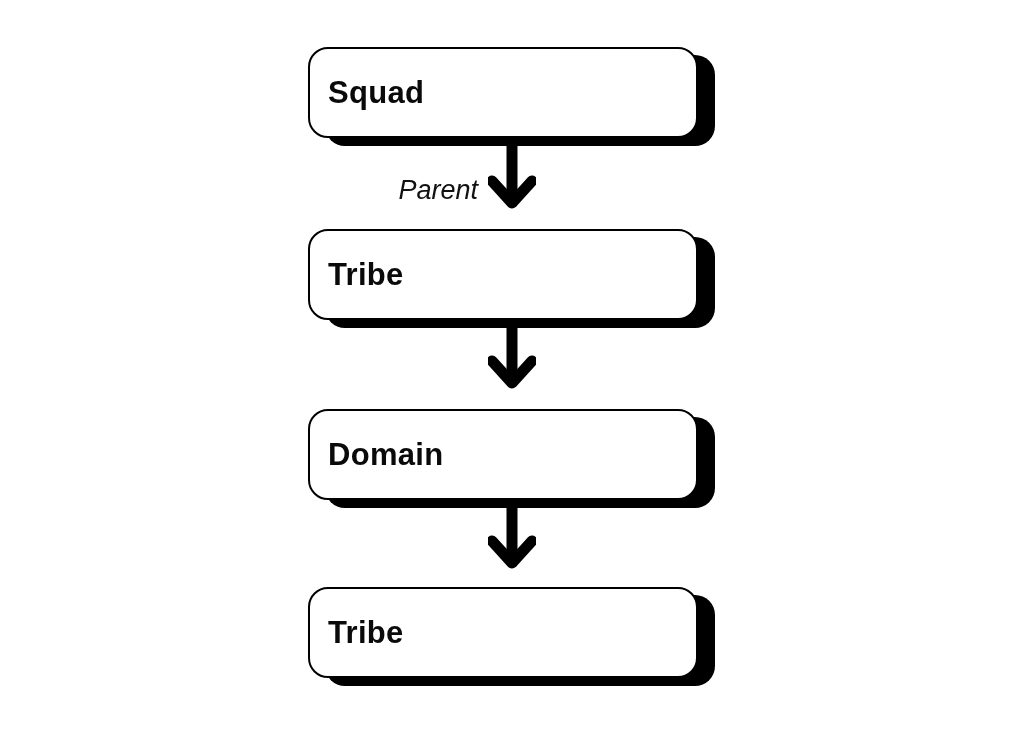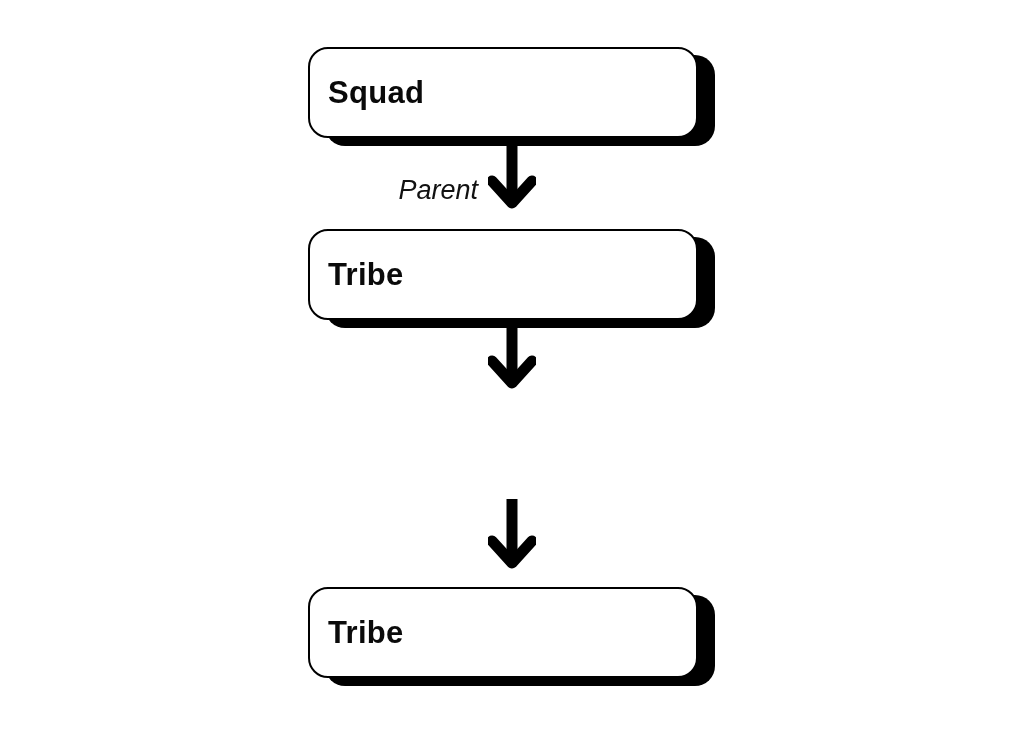--- a/index.html
+++ b/index.html
@@ -89,20 +89,23 @@
     <span class="node-label">Tribe</span>
   </div>
 
   <div class="edge-arrow arrow-2">
     <svg width="48" height="76" viewBox="0 0 48 76" xmlns="http://www.w3.org/2000/svg">
       <line x1="24" y1="0" x2="24" y2="57" stroke="#000000" stroke-width="11"></line>
       <polyline points="4,42 24,64 44,42" fill="none" stroke="#000000" stroke-width="11" stroke-linecap="round" stroke-linejoin="round"></polyline>
     </svg>
   </div>
 
+  <div class="node node-domain">
+    <span class="node-label">Domain</span>
+  </div>
 
   <div class="edge-arrow arrow-3">
     <svg width="48" height="76" viewBox="0 0 48 76" xmlns="http://www.w3.org/2000/svg">
       <line x1="24" y1="0" x2="24" y2="57" stroke="#000000" stroke-width="11"></line>
       <polyline points="4,42 24,64 44,42" fill="none" stroke="#000000" stroke-width="11" stroke-linecap="round" stroke-linejoin="round"></polyline>
     </svg>
   </div>
 
   <div class="node node-group">
     <span class="node-label">Tribe</span>

